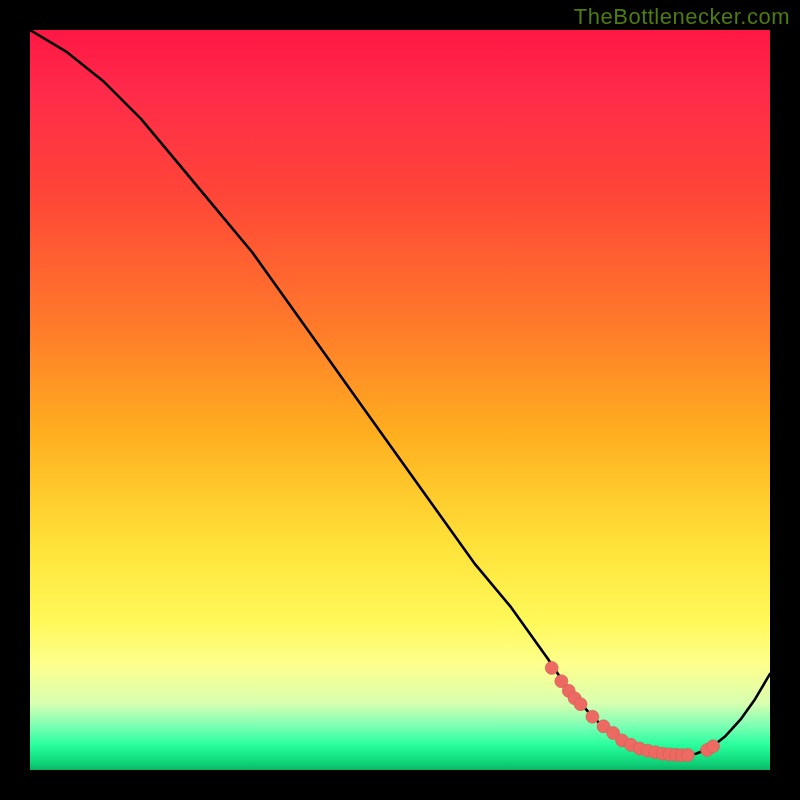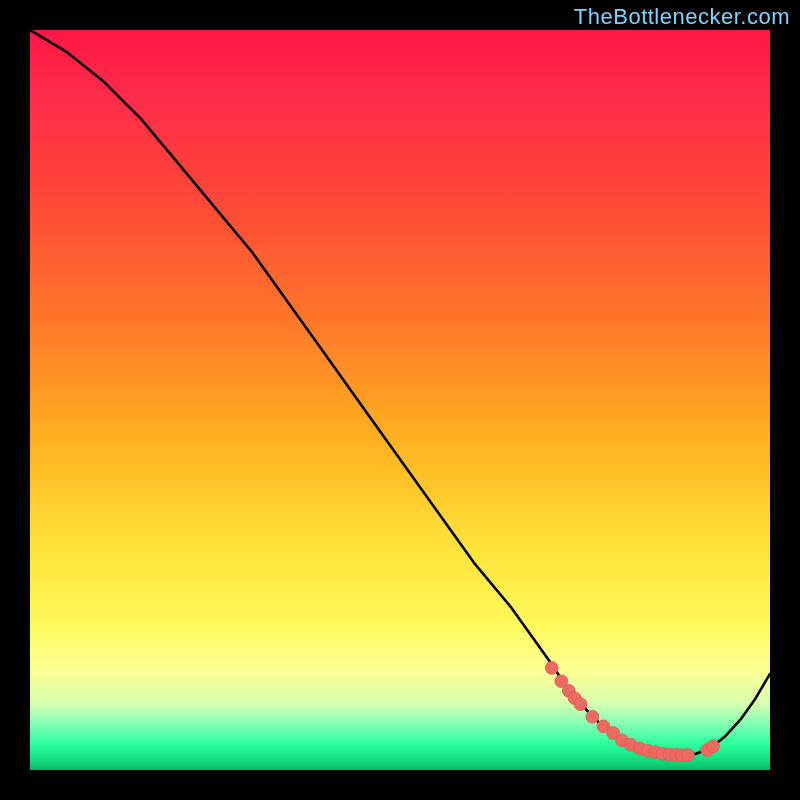--- a/index.html
+++ b/index.html
@@ -14,21 +14,21 @@
   .frame {
     position: relative;
     width: 800px;
     height: 800px;
     background: #000;
   }
   .watermark {
     position: absolute;
     top: 4px;
     right: 10px;
-    color: #7dd3fc;
+    color: #4d7c0f;
     font-size: 22px;
     font-weight: 500;
     letter-spacing: 0.5px;
     user-select: none;
   }
   .plot-outer {
     position: absolute;
     left: 30px;
     top: 30px;
     width: 740px;

